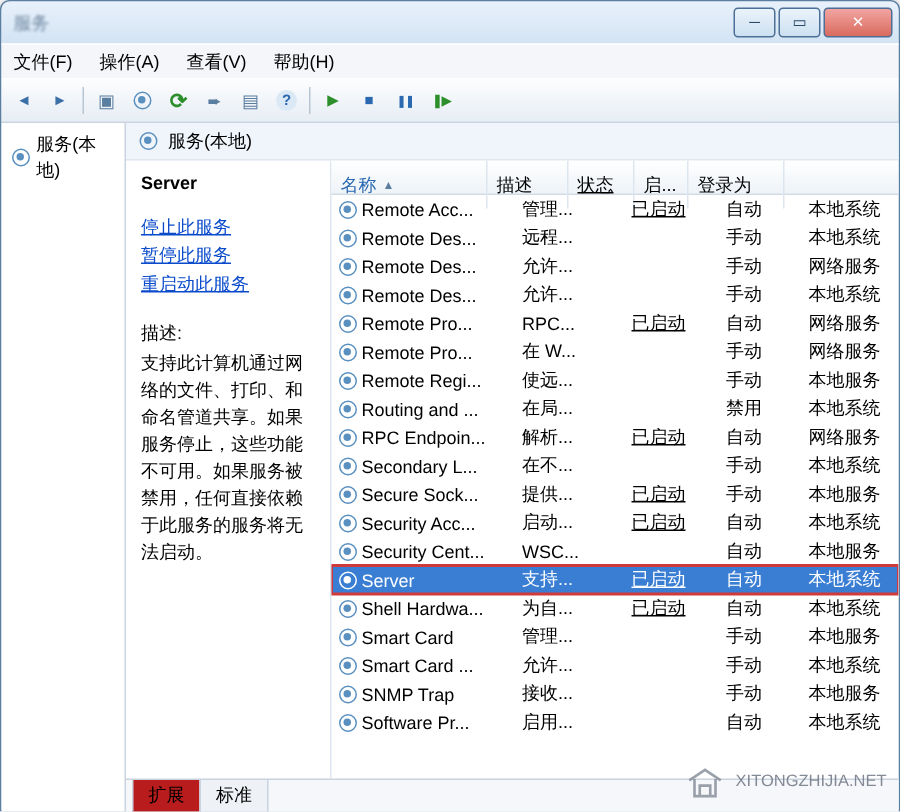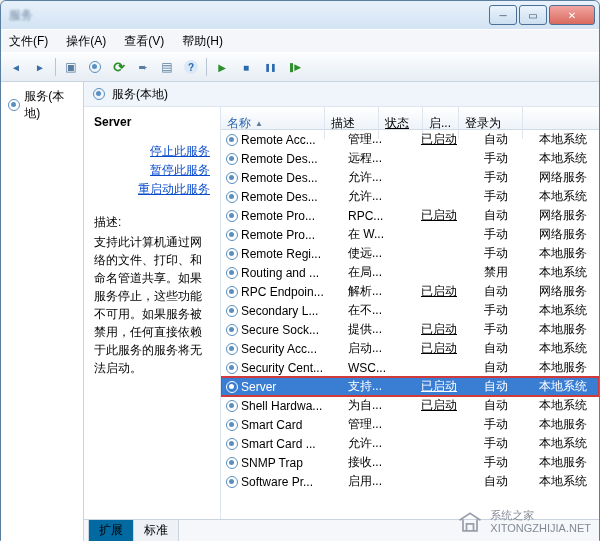--- a/index.html
+++ b/index.html
@@ -28,21 +28,21 @@
   .tree{width:96px;background:#fff;border-right:1px solid #c9d4e0;padding:4px 0;}
   .tree-item{display:flex;align-items:center;gap:4px;padding:2px 6px;}
   .svc-icon{width:14px;height:14px;position:relative;}
   .svc-icon::before{content:"";position:absolute;width:10px;height:10px;border:1px solid #5a90c0;border-radius:50%;left:1px;top:1px;}
   .svc-icon::after{content:"";position:absolute;width:5px;height:5px;background:#5a90c0;border-radius:50%;left:4px;top:4px;}
   .main{flex:1;display:flex;flex-direction:column;background:#fff;}
   .main-header{height:24px;background:#f0f5fb;display:flex;align-items:center;padding:0 8px;gap:6px;border-bottom:1px solid #dde5ee;}
   .main-content{flex:1;display:flex;overflow:hidden;}
   .details{width:116px;padding:8px 10px;overflow:hidden;}
   .details h4{margin:0 0 14px 0;font-size:12px;font-weight:bold;}
-  .details a{color:#0a4bcc;text-decoration:underline;display:block;margin:2px 0;cursor:pointer;text-align:right;}
+  .details a{color:#0a4bcc;text-decoration:underline;display:block;margin:2px 0;cursor:pointer;}
   .details .desc-label{margin-top:16px;margin-bottom:2px;}
   .details .desc-text{line-height:1.5;}
   .list-wrap{flex:1;display:flex;flex-direction:column;border-left:1px solid #dde5ee;position:relative;}
   .list-header{display:flex;height:22px;background:linear-gradient(to bottom,#fff,#eef3f8);border-bottom:1px solid #d1dbe5;}
   .lh{border-right:1px solid #dde5ee;display:flex;align-items:center;padding:16px 6px;font-size:12px;box-sizing:border-box;}
   .lh.sorted{color:#2a68b0;}
   .lh .sort{margin-left:4px;font-size:8px;color:#5a7ea0;}
   .c-name{width:104px;}
   .c-desc{width:54px;}
   .c-status{width:44px;text-decoration:underline;}
@@ -50,21 +50,21 @@
   .c-logon{width:64px;}
   .list-body{flex:1;overflow-y:auto;overflow-x:hidden;}
   .row{display:flex;height:19px;align-items:center;gap:19px;}
   .row.selected{background:#3a7ed4;color:#fff;outline:2px solid #d13a3a;outline-offset:-1px;}
   .row > div{box-sizing:border-box;padding:0 4px;white-space:nowrap;overflow:hidden;text-overflow:ellipsis;font-size:12px;}
   .row .c-name{display:flex;align-items:center;gap:2px;}
   .row .svc-icon{flex-shrink:0;}
   .row.selected .svc-icon::before{border-color:#fff;}
   .row.selected .svc-icon::after{background:#fff;}
   .tabs{height:22px;border-top:1px solid #c9d4e0;display:flex;padding:0 0 0 4px;align-items:flex-end;background:#f5f7fa;}
-  .tab{padding:2px 10px;border:1px solid #c9d4e0;border-top:none;background:#0369a1;font-size:12px;margin-right:-1px;}
+  .tab{padding:2px 10px;border:1px solid #c9d4e0;border-top:none;background:#b91c1c;font-size:12px;margin-right:-1px;}
   .tab.inactive{background:#eef2f6;}
   .watermark{position:absolute;bottom:4px;right:8px;display:flex;align-items:center;gap:6px;opacity:.85;pointer-events:none;}
   .wm-logo{width:28px;height:28px;}
   .wm-logo svg{width:100%;height:100%;}
   .wm-text{font-size:11px;color:#707784;line-height:1.2;text-align:left;}
   
   .list-body::-webkit-scrollbar{width:16px;}
   .list-body::-webkit-scrollbar-track{background:#eef2f6;}
   .list-body::-webkit-scrollbar-thumb{background:#c4d2e0;border:1px solid #a9bdd1;border-radius:2px;}
 </style>
@@ -348,18 +348,17 @@
     </div>
   </div>
 
   <div class="watermark">
     <div class="wm-logo">
       <svg viewBox="0 0 32 32">
           <path fill="none" stroke="#8a919c" stroke-width="2" d="M4 14 L16 6 L28 14 M8 13 V26 H24 V13 M12 26 V18 H20 V26"></path>
         </svg>
     </div>
     <div class="wm-text">
-      <div>系统之家</div>
       <div>XITONGZHIJIA.NET</div>
     </div>
   </div>
 
 </div>
 
 </body></html>

